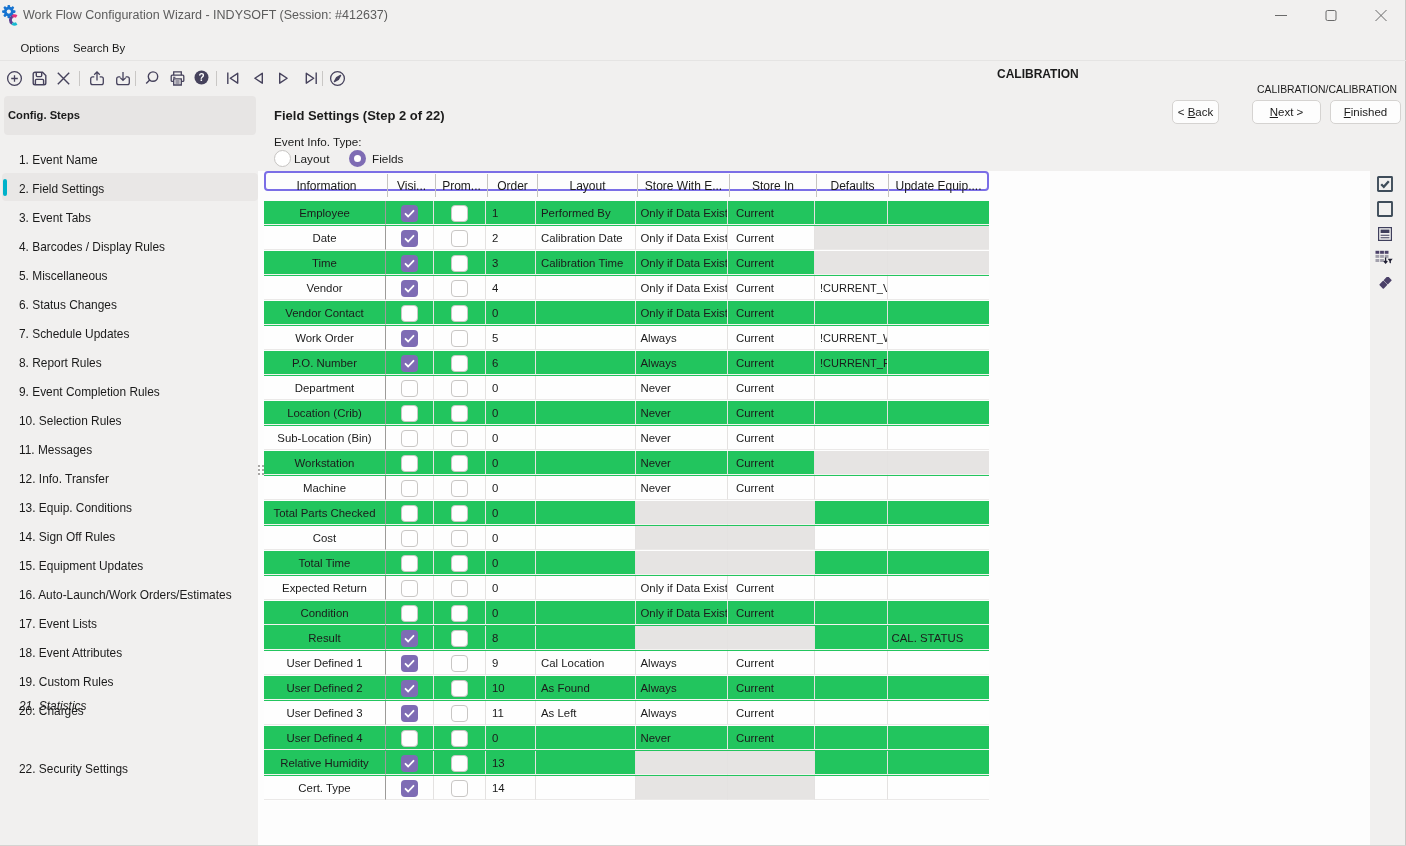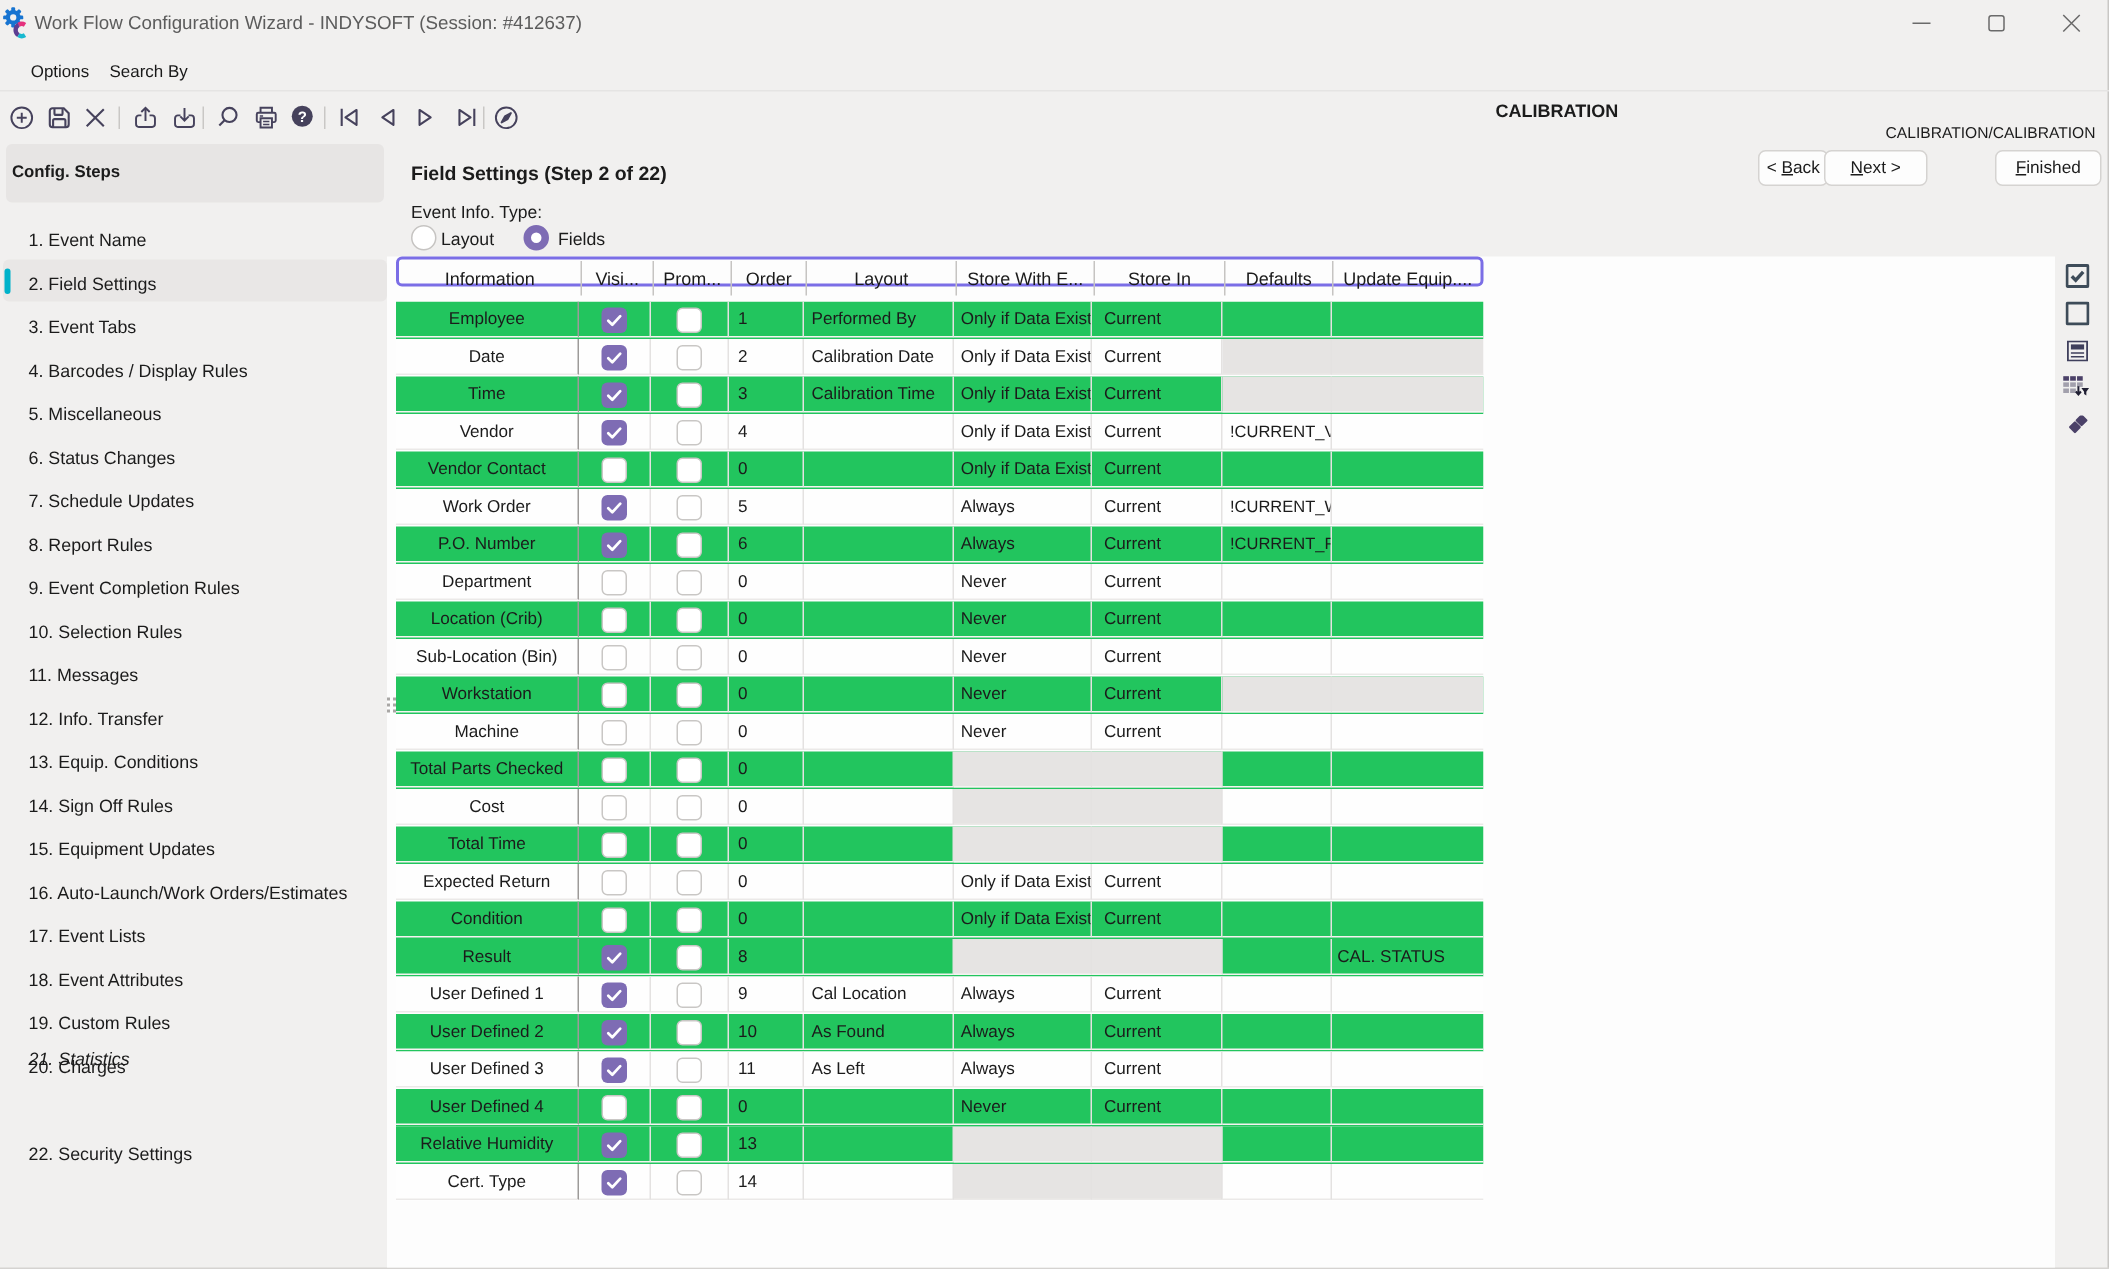--- a/index.html
+++ b/index.html
@@ -210,21 +210,21 @@
 <div class="abs" style="left:258px;top:465px;width:2px;height:2px;background:#a9a7a5;z-index:9;"></div>
 <div class="abs" style="left:262px;top:465px;width:2px;height:2px;background:#a9a7a5;z-index:9;"></div>
 <div class="abs" style="left:258px;top:469px;width:2px;height:2px;background:#a9a7a5;z-index:9;"></div>
 <div class="abs" style="left:262px;top:469px;width:2px;height:2px;background:#a9a7a5;z-index:9;"></div>
 <div class="abs" style="left:258px;top:473px;width:2px;height:2px;background:#a9a7a5;z-index:9;"></div>
 <div class="abs" style="left:262px;top:473px;width:2px;height:2px;background:#a9a7a5;z-index:9;"></div>
 
 <div class="abs" id="cal1">CALIBRATION</div>
 <div class="abs" id="cal2">CALIBRATION/CALIBRATION</div>
 <div class="wbtn" style="left:1172px; width:47px;">&lt; <u>B</u>ack</div>
-<div class="wbtn" style="left:1216px; width:69px;"><u>N</u>ext &gt;</div>
+<div class="wbtn" style="left:1252px; width:69px;"><u>N</u>ext &gt;</div>
 <div class="wbtn" style="left:1330px; width:71px;"><u>F</u>inished</div>
 
 <div class="abs" id="sbhead">
     <div>Config. Steps</div>
   </div>
 <div class="abs" id="sbsel"></div>
 <div class="abs" id="sbbar"></div>
 <div id="sbitems">
     <div class="sbitem" style="top:146px;">1. Event Name</div>
     <div class="sbitem" style="top:175px;">2. Field Settings</div>

